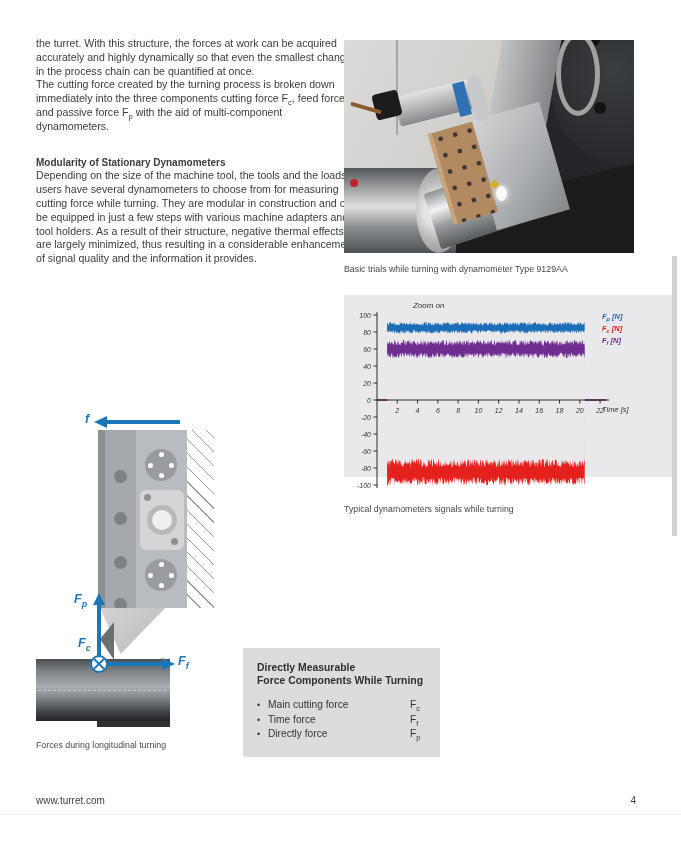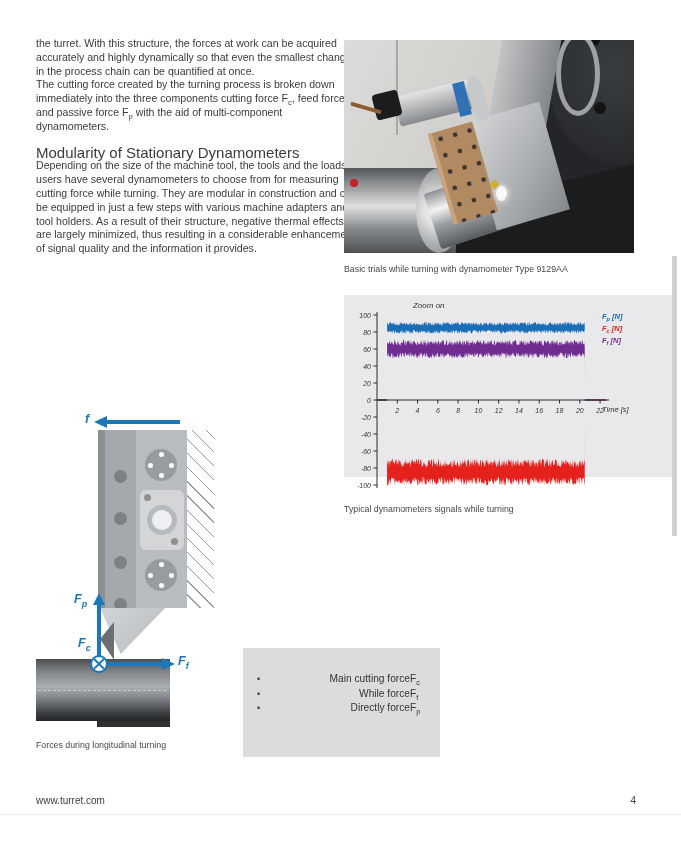--- a/index.html
+++ b/index.html
@@ -3,21 +3,21 @@
 <meta charset="utf-8">
 <style>
   * { margin:0; padding:0; box-sizing:border-box; }
   html,body { background:#fff; }
   body { font-family:"Liberation Sans", sans-serif; color:#3b3b3b; }
   .page { position:relative; width:681px; height:843px; background:#fff; overflow:hidden; }
 
   
   .col-text { position:absolute; left:36px; top:37px; width:322px; font-size:10.6px; line-height:13.8px; color:var(--text-dark,#3b3b3b); }
   .col-text p.rich { white-space:pre-line; }
-  .col-text h3 { font-size:15px; font-weight:normal; margin-top:12px; }
+  .col-text h3 { font-size:10px; font-weight:bold; margin-top:22px; }
   sub { font-size:0.72em; line-height:0; }
 
   
   .caption { position:absolute; font-size:8.8px; color:#474747; }
 
   
   .photo { position:absolute; left:344px; top:40px; width:290px; height:213px; overflow:hidden; background:linear-gradient(115deg,#dcdbd9 0%,#cfcecb 45%,#b3b2b0 60%); }
   .photo div { position:absolute; }
   .ph-wall-edge { left:52px; top:0; width:2px; height:95px; background:#a8a7a5; }
   .ph-dark { left:0; top:0; width:100%; height:100%; background:#232528; clip-path:polygon(62% 0,100% 0,100% 100%,42% 100%,56% 52%); }
@@ -70,21 +70,21 @@
   .d-cross { left:54px; top:247px; width:18px; height:18px; border-radius:50%; border:2.5px solid var(--accent-blue,#1a78ba); background:#fff; }
   .d-crossbar { left:50%; top:50%; width:14px; height:2.2px; background:var(--accent-blue,#1a78ba); }
 
   
   .info-box { position:absolute; left:243px; top:648px; width:197px; height:109px; background:var(--box-gray,#dcdcde); padding:13px 14px 0 14px; }
   .info-box .box-title { font-size:10.4px; font-weight:bold; line-height:13px; color:#2f2f2f; }
   .info-box .rows { margin-top:11px; }
   .info-box .row { display:flex; align-items:baseline; font-size:10.2px; line-height:13.6px; color:#343434; }
   .info-box .row .bullet::before { content:"•"; }
   .info-box .row .bullet { width:11px; font-size:9px; color:#343434; }
-  .info-box .row .lbl { flex:1;text-align:right; }
+  .info-box .row .lbl { flex:1; }
   .info-box .row .sym { width:16px; text-align:left; }
 
   
   .footer-url { position:absolute; left:36px; top:795px; font-size:10px; color:#3d3d3d; }
   .page-num { position:absolute; right:45px; top:795px; font-size:10px; color:#3d3d3d; }
   .footer-rule { position:absolute; left:0; top:814px; width:681px; height:1px; background:#ececec; }
   .right-strip { position:absolute; left:672px; top:256px; width:5px; height:280px; background:#cfd0d2; }
 </style>
 </head>
 <body>
@@ -243,29 +243,33 @@
       <div class="d-crossbar" style="transform:translate(-50%,-50%) rotate(-45deg);"></div>
     </div>
 
     <div class="arrow-shaft" style="left:72px; top:254px; width:54px; height:4px;"></div>
     <div class="tri" style="left:126px; top:250px; border-top:6px solid transparent; border-bottom:6px solid transparent; border-left:13px solid var(--accent-blue,#1a78ba);"></div>
     <div class="flabel" style="left:142px; top:246px;"><span>F</span><sub>f</sub></div>
   </div>
   <div class="caption" style="left:36px; top:740px;">Forces during longitudinal turning</div>
 
   <div class="info-box">
+    <div class="box-title">
+      <div>Directly Measurable</div>
+      <div>Force Components While Turning</div>
+    </div>
     <div class="rows">
       <div class="row">
         <span class="bullet"></span>
         <span class="lbl">Main cutting force</span>
         <span class="sym"><span>F</span><sub>c</sub></span>
       </div>
       <div class="row">
         <span class="bullet"></span>
-        <span class="lbl">While force</span>
+        <span class="lbl">Time force</span>
         <span class="sym"><span>F</span><sub>f</sub></span>
       </div>
       <div class="row">
         <span class="bullet"></span>
         <span class="lbl">Directly force</span>
         <span class="sym"><span>F</span><sub>p</sub></span>
       </div>
     </div>
   </div>
 

